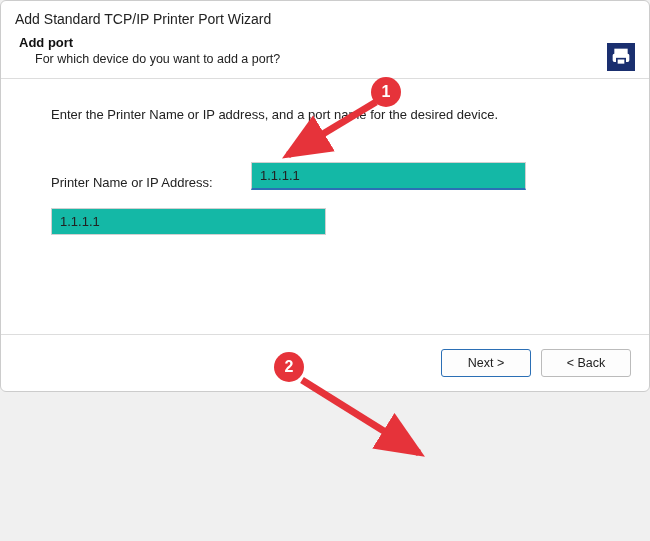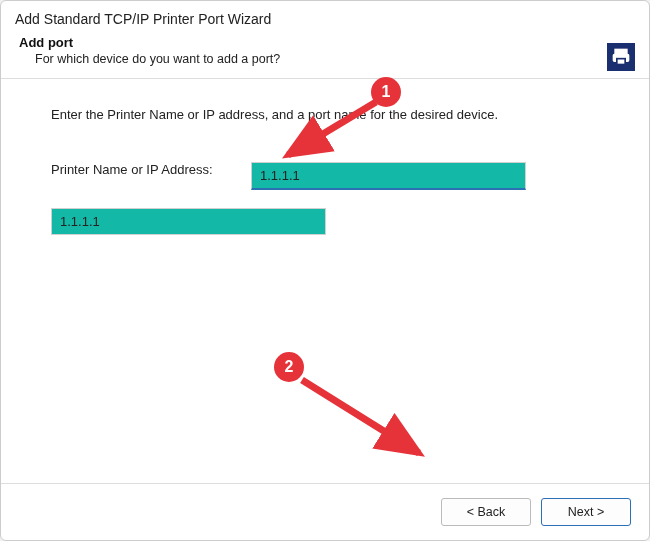--- a/index.html
+++ b/index.html
@@ -6,21 +6,21 @@
     body {
       font-family: 'Segoe UI', Tahoma, sans-serif;
       background: #f0f0f0;
       width: 650px;
       height: 541px;
       overflow: hidden;
     }
     .wizard {
       background: #fff;
       width: 650px;
-      height: 541px;
+      height: 392px;
       border: 1px solid #ccc;
       border-radius: 6px;
       display: flex;
       flex-direction: column;
       position: relative;
     }
     .header {
       padding: 10px 18px 12px 14px;
       border-bottom: 1px solid #ddd;
       position: relative;
@@ -60,21 +60,21 @@
       padding: 28px 50px;
       position: relative;
     }
     .intro-text {
       font-size: 13px;
       color: #222;
       margin-bottom: 40px;
     }
     .form-row {
       display: flex;
-      align-items: flex-start;
+      align-items: flex-end;
       margin-bottom: 18px;
     }
     .form-label {
       width: 200px;
       font-size: 13px;
       color: #222;
     }
     .form-input {
       flex: 0 0 275px;
       font-size: 13px;
@@ -175,17 +175,17 @@
       <defs>
         <marker id="ah2" markerWidth="8" markerHeight="8" refX="6" refY="3" orient="auto">
           <polygon points="0 0, 7 3, 0 6" fill="#e6333a"></polygon>
         </marker>
       </defs>
       <line x1="5" y1="5" x2="122" y2="78" stroke="#e6333a" stroke-width="7" marker-end="url(#ah2)"></line>
     </svg>
   </div>
 
   <div class="footer">
+    <button class="btn primary">Next &gt;</button>
     <button class="btn">&lt; Back</button>
-    <button class="btn primary">Next &gt;</button>
   </div>
 
 </div>
 
 </body></html>

